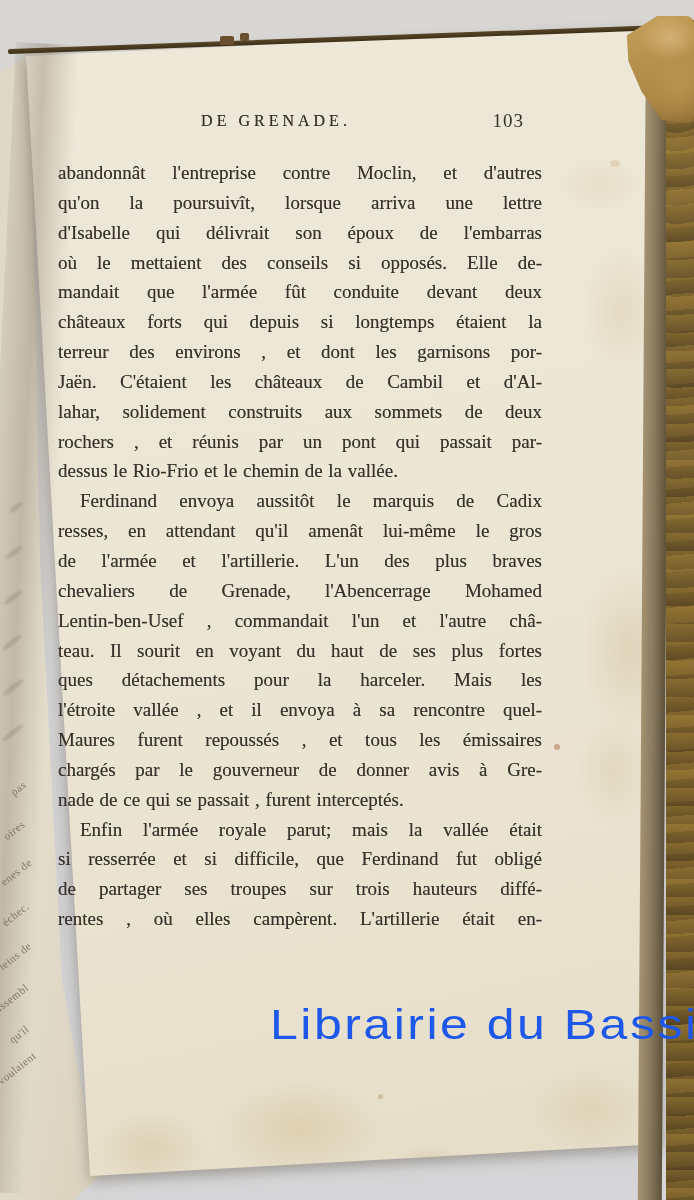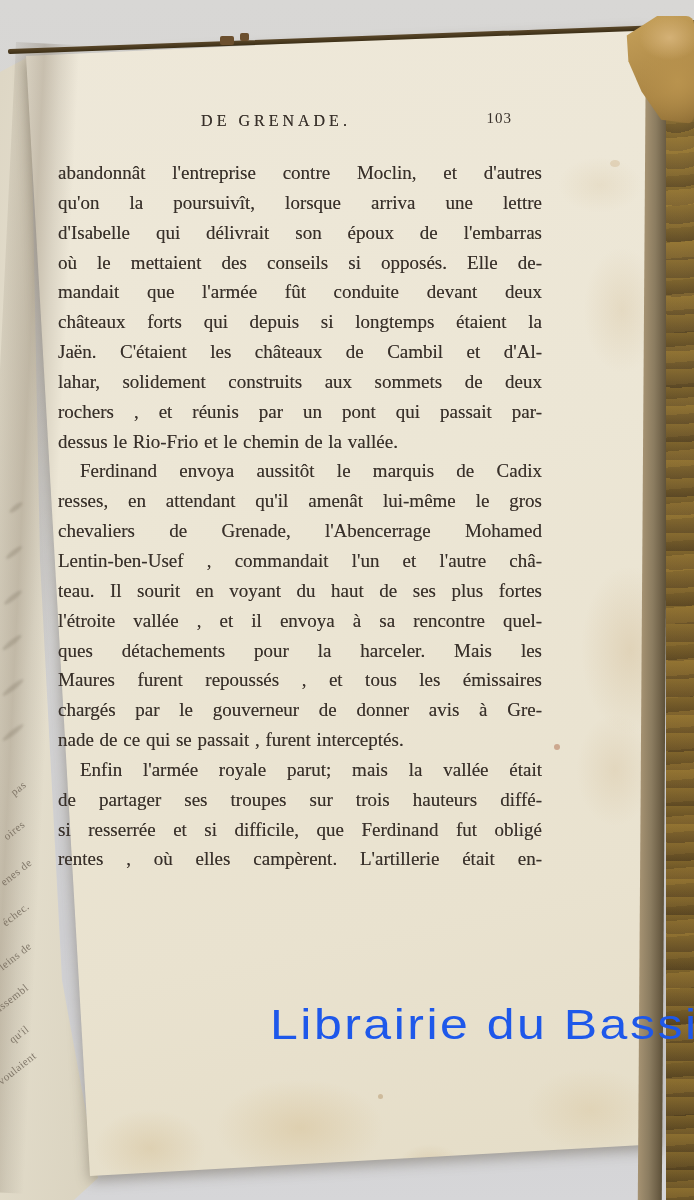--- a/index.html
+++ b/index.html
@@ -76,21 +76,21 @@
     border-radius:8px;
   }
   
   .text-block{position:absolute; left:58px; top:112px; width:484px; color:#38302a;}
   .hdr{position:relative; height:26px; margin-bottom:20px;}
   .hdr-title{
     position:absolute; left:50%; transform:translateX(-50%); margin-left:-24px;
     font-size:16px; letter-spacing:4px; white-space:nowrap;
     text-shadow:0 0 .5px rgba(56,48,42,.7);
   }
-  .hdr-num{position:absolute; right:30px; top:-2px; font-size:15px; letter-spacing:1px;}
+  .hdr-num{position:absolute; right:18px; top:-2px; font-size:19px; letter-spacing:1px;}
   .ln{
     height:29.85px; line-height:29.85px; font-size:19px; word-spacing:1px;
     text-align:justify; text-align-last:justify; white-space:nowrap;
     text-shadow:0 0 .5px rgba(56,48,42,.55);
   }
   .ln-last{text-align-last:left;}
   .ln-ind{text-indent:22px;}
   
   .watermark{
     position:absolute; left:270px; top:1000px; z-index:30;
@@ -143,35 +143,37 @@
     <div class="hdr">
       <span class="hdr-title">DE GRENADE.</span>
       <span class="hdr-num">103</span>
     </div>
     <div class="ln">abandonnât l'entreprise contre Moclin, et d'autres</div>
     <div class="ln">qu'on la poursuivît, lorsque arriva une lettre</div>
     <div class="ln">d'Isabelle qui délivrait son époux de l'embarras</div>
     <div class="ln">où le mettaient des conseils si opposés. Elle de-</div>
     <div class="ln">mandait que l'armée fût conduite devant deux</div>
     <div class="ln">châteaux forts qui depuis si longtemps étaient la</div>
+    <div class="ln">terreur des environs , et dont les garnisons por-</div>
     <div class="ln">Jaën. C'étaient les châteaux de Cambil et d'Al-</div>
     <div class="ln">lahar, solidement construits aux sommets de deux</div>
     <div class="ln">rochers , et réunis par un pont qui passait par-</div>
     <div class="ln ln-last">dessus le Rio-Frio et le chemin de la vallée.</div>
     <div class="ln ln-ind">Ferdinand envoya aussitôt le marquis de Cadix</div>
     <div class="ln">resses, en attendant qu'il amenât lui-même le gros</div>
+    <div class="ln">de l'armée et l'artillerie. L'un des plus braves</div>
     <div class="ln">chevaliers de Grenade, l'Abencerrage Mohamed</div>
     <div class="ln">Lentin-ben-Usef , commandait l'un et l'autre châ-</div>
     <div class="ln">teau. Il sourit en voyant du haut de ses plus fortes</div>
+    <div class="ln">ques détachements pour la harceler. Mais les</div>
     <div class="ln">l'étroite vallée , et il envoya à sa rencontre quel-</div>
-    <div class="ln">ques détachements pour la harceler. Mais les</div>
     <div class="ln">Maures furent repoussés , et tous les émissaires</div>
     <div class="ln">chargés par le gouverneur de donner avis à Gre-</div>
     <div class="ln ln-last">nade de ce qui se passait , furent interceptés.</div>
     <div class="ln ln-ind">Enfin l'armée royale parut; mais la vallée était</div>
+    <div class="ln">si resserrée et si difficile, que Ferdinand fut obligé</div>
     <div class="ln">de partager ses troupes sur trois hauteurs diffé-</div>
-    <div class="ln">si resserrée et si difficile, que Ferdinand fut obligé</div>
     <div class="ln">rentes , où elles campèrent. L'artillerie était en-</div>
   </div>
 
   <div class="watermark">Librairie du Bassi</div>
 
 </div>
 
 </body></html>

